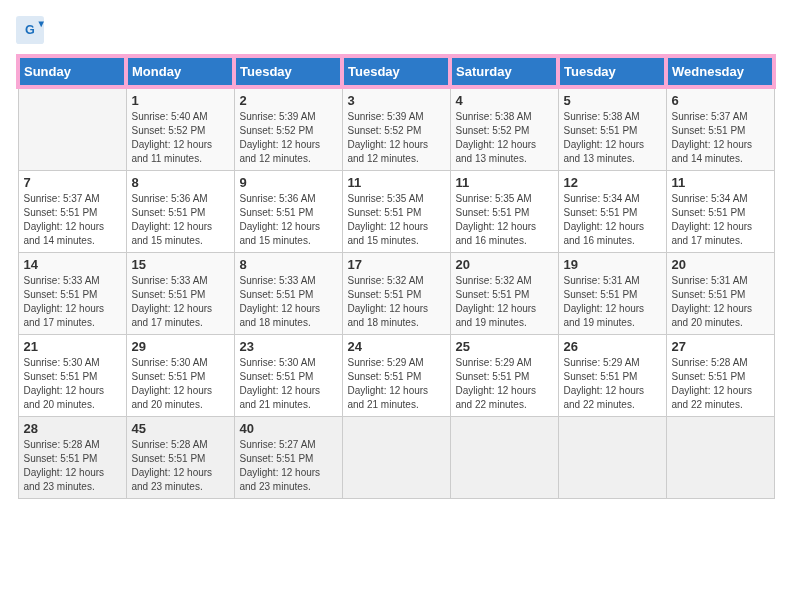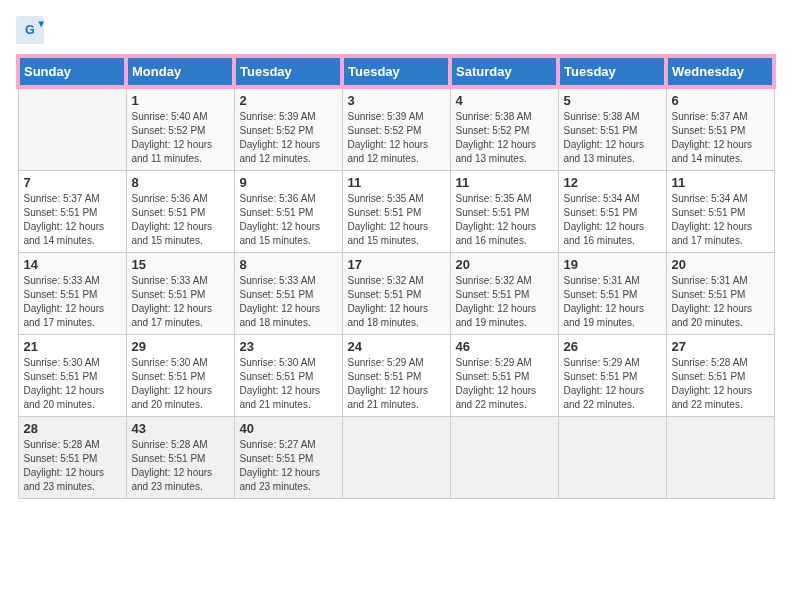--- a/index.html
+++ b/index.html
@@ -224,39 +224,39 @@
         </td>
         <td>
           <span class="day-num">23</span>
           <div class="day-info">Sunrise: 5:30 AM<br>Sunset: 5:51 PM<br>Daylight: 12 hours<br>and 21 minutes.</div>
         </td>
         <td>
           <span class="day-num">24</span>
           <div class="day-info">Sunrise: 5:29 AM<br>Sunset: 5:51 PM<br>Daylight: 12 hours<br>and 21 minutes.</div>
         </td>
         <td>
-          <span class="day-num">46</span>
+          <span class="day-num">25</span>
           <div class="day-info">Sunrise: 5:29 AM<br>Sunset: 5:51 PM<br>Daylight: 12 hours<br>and 22 minutes.</div>
         </td>
         <td>
           <span class="day-num">26</span>
           <div class="day-info">Sunrise: 5:29 AM<br>Sunset: 5:51 PM<br>Daylight: 12 hours<br>and 22 minutes.</div>
         </td>
         <td>
           <span class="day-num">27</span>
           <div class="day-info">Sunrise: 5:28 AM<br>Sunset: 5:51 PM<br>Daylight: 12 hours<br>and 22 minutes.</div>
         </td>
       </tr>
       <tr class="last-row">
         <td>
           <span class="day-num">28</span>
           <div class="day-info">Sunrise: 5:28 AM<br>Sunset: 5:51 PM<br>Daylight: 12 hours<br>and 23 minutes.</div>
         </td>
         <td>
-          <span class="day-num">43</span>
+          <span class="day-num">45</span>
           <div class="day-info">Sunrise: 5:28 AM<br>Sunset: 5:51 PM<br>Daylight: 12 hours<br>and 23 minutes.</div>
         </td>
         <td>
           <span class="day-num">40</span>
           <div class="day-info">Sunrise: 5:27 AM<br>Sunset: 5:51 PM<br>Daylight: 12 hours<br>and 23 minutes.</div>
         </td>
         <td class="empty-cell"></td>
         <td class="empty-cell"></td>
         <td class="empty-cell"></td>
         <td class="empty-cell"></td>

